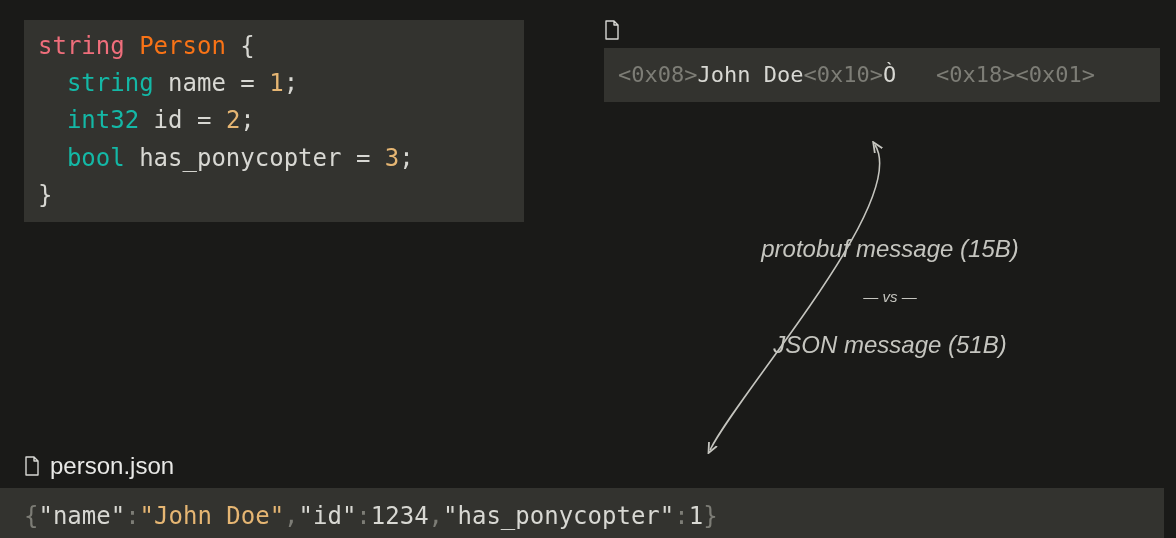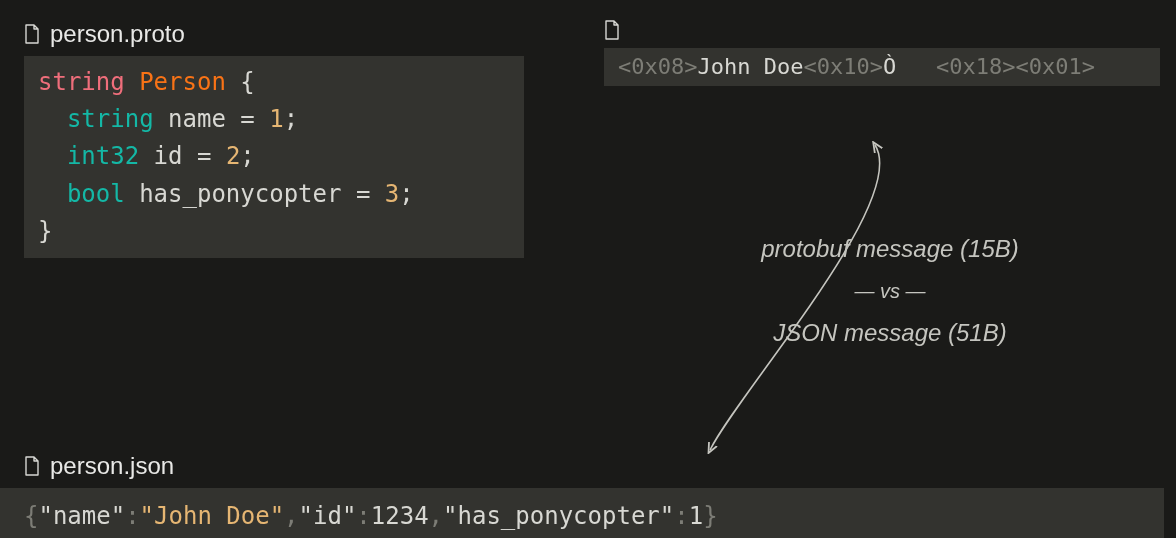--- a/index.html
+++ b/index.html
@@ -46,21 +46,21 @@
     }
     
     .panel-pb {
       position: absolute;
       left: 604px;
       top: 20px;
       width: 556px;
     }
     .panel-pb .code-block {
       font-size: 22px;
-      padding: 2px 14px;
+      padding: 10px 14px;
     }
     
     .panel-json {
       position: absolute;
       left: 24px;
       top: 416px;
       width: 1140px;
       margin-top: 36px;
     }
     .panel-json .code-block {
@@ -87,45 +87,37 @@
       left: 700px;
       top: 230px;
       width: 380px;
       text-align: center;
       color: #c5c5bf;
       font-style: italic;
       font-size: 24px;
       line-height: 1.6;
     }
     .compare .vs {
-      font-size: 20px;
-      margin: 7px 0;
+      font-size: 15px;
+      margin: 17px 0;
     }
     
     .arrow {
       position: absolute;
       left: 0;
       top: 0;
       width: 1176px;
       height: 538px;
       pointer-events: none;
     }
   </style>
 </head>
 <body>
 
 <div class="panel-proto">
-  <div class="file-header">
-    <span class="file-icon">
-      <svg viewBox="0 0 16 20" width="16" height="20">
-          <path d="M2 1 h8 l4 4 v14 h-12 z M10 1 v4 h4" fill="none" stroke="#d8d8d3" stroke-width="1.4" stroke-linejoin="round"></path>
-        </svg>
-    </span>
-    <span class="file-label">person.proto</span>
-  </div>
   <div class="code-block"><span class="kw">string</span> <span class="type-name">Person</span> <span class="punct">{</span>
   <span class="type-field">string</span> <span class="ident">name</span> <span class="punct">=</span> <span class="num">1</span><span class="punct">;</span>
   <span class="type-field">int32</span> <span class="ident">id</span> <span class="punct">=</span> <span class="num">2</span><span class="punct">;</span>
   <span class="type-field">bool</span> <span class="ident">has_ponycopter</span> <span class="punct">=</span> <span class="num">3</span><span class="punct">;</span>
 <span class="punct">}</span></div>
 </div>
 
 <div class="panel-pb">
   <div class="file-header">
     <span class="file-icon">

